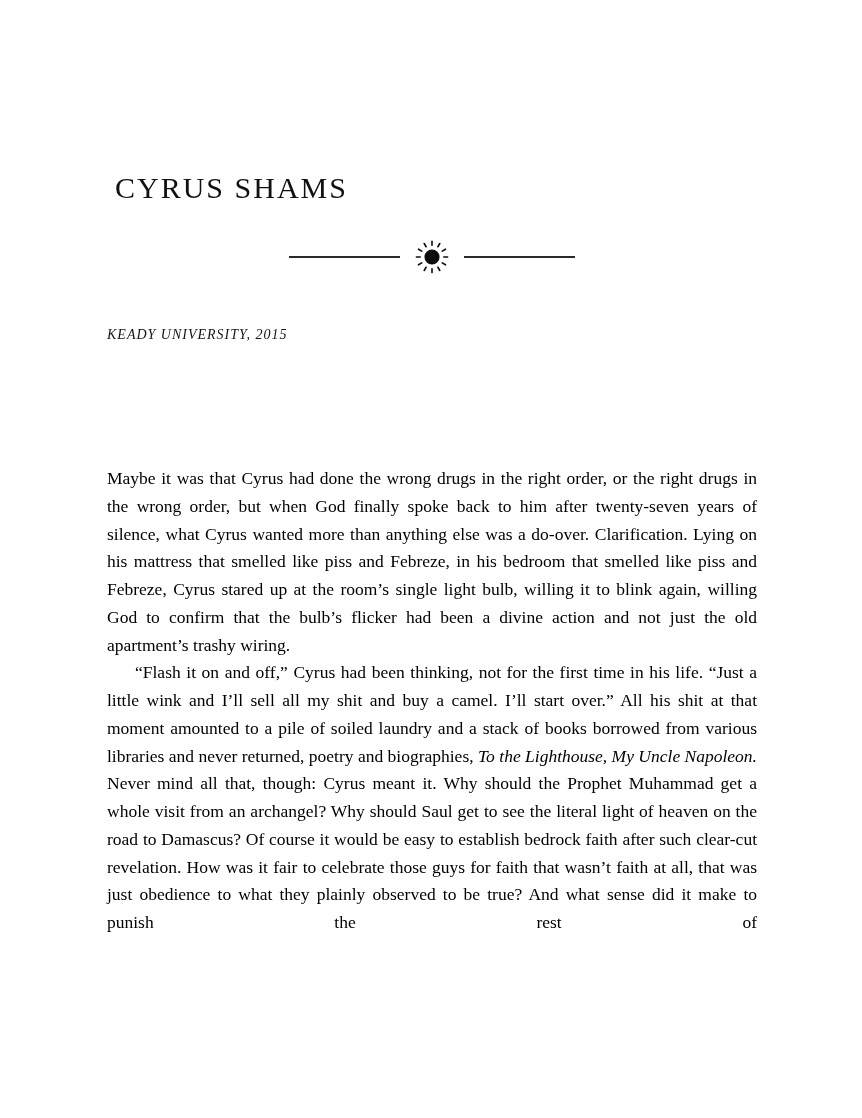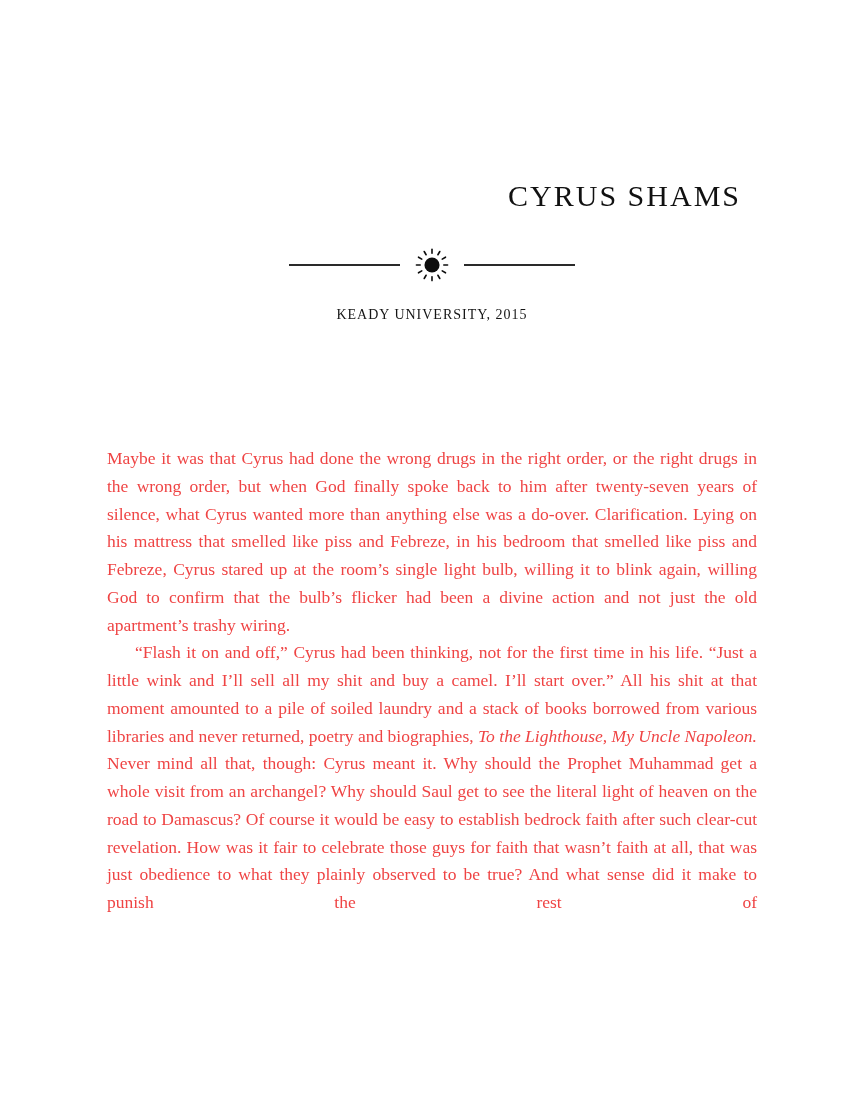--- a/index.html
+++ b/index.html
@@ -12,22 +12,22 @@
     width: 862px;
     height: 1118px;
     box-sizing: border-box;
     background: #ffffff;
     padding: 163px 105px 0 107px;
     font-family: "Liberation Serif", serif;
     color: #1a1a1a;
     overflow: hidden;
   }
   .chapter-title {
-    margin: 16px;
-    text-align: right;
+    margin: 8px;
+    text-align: left;
     font-family: "Liberation Serif", serif;
     font-weight: 400;
     font-size: 30px;
     line-height: 34px;
     letter-spacing: 2px;
     color: #111111;
   }
   .ornament {
     margin-top: 35px;
     height: 34px;
@@ -41,34 +41,35 @@
     width: 111px;
     height: 2px;
     background: #2a2a2a;
   }
   .sun-svg {
     display: block;
     width: 34px;
     height: 34px;
   }
   .chapter-subtitle {
-    margin-top: 24px;
-    text-align: center;
+    margin-top: 52px;
+    text-align: left;
     font-size: 14px;
     line-height: 17px;
     letter-spacing: 1px;
     color: #161616;
+    font-style: italic;
   }
   .body-text {
     margin-top: 122px;
     width: 650px;
     font-size: 17.5px;
     line-height: 27.75px;
     text-align: justify;
-    color: #ef4444;
+    color: #000000;
   }
   .body-text p {
     margin: 0;
   }
   .body-text p.indented {
     text-indent: 28px;
     
     text-align-last: justify;
   }
   .body-text em {

